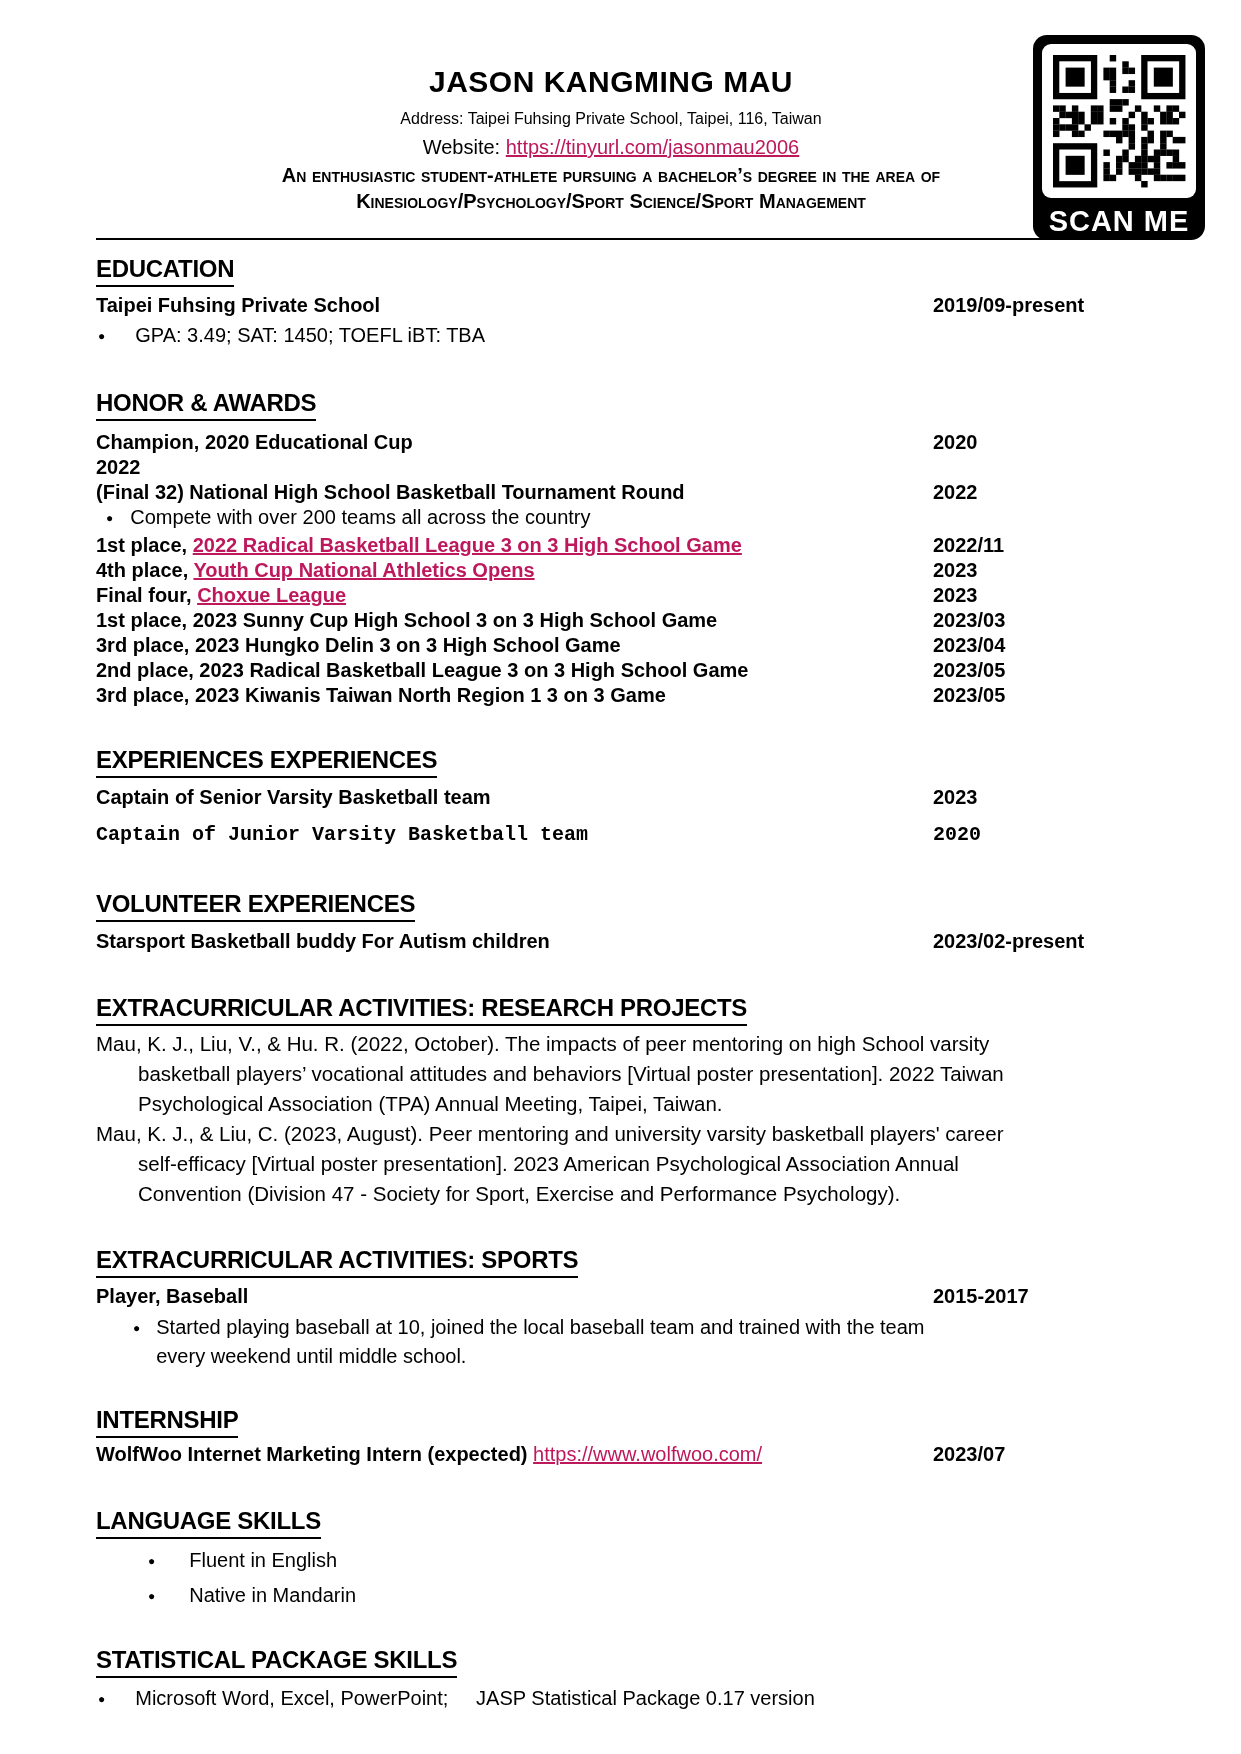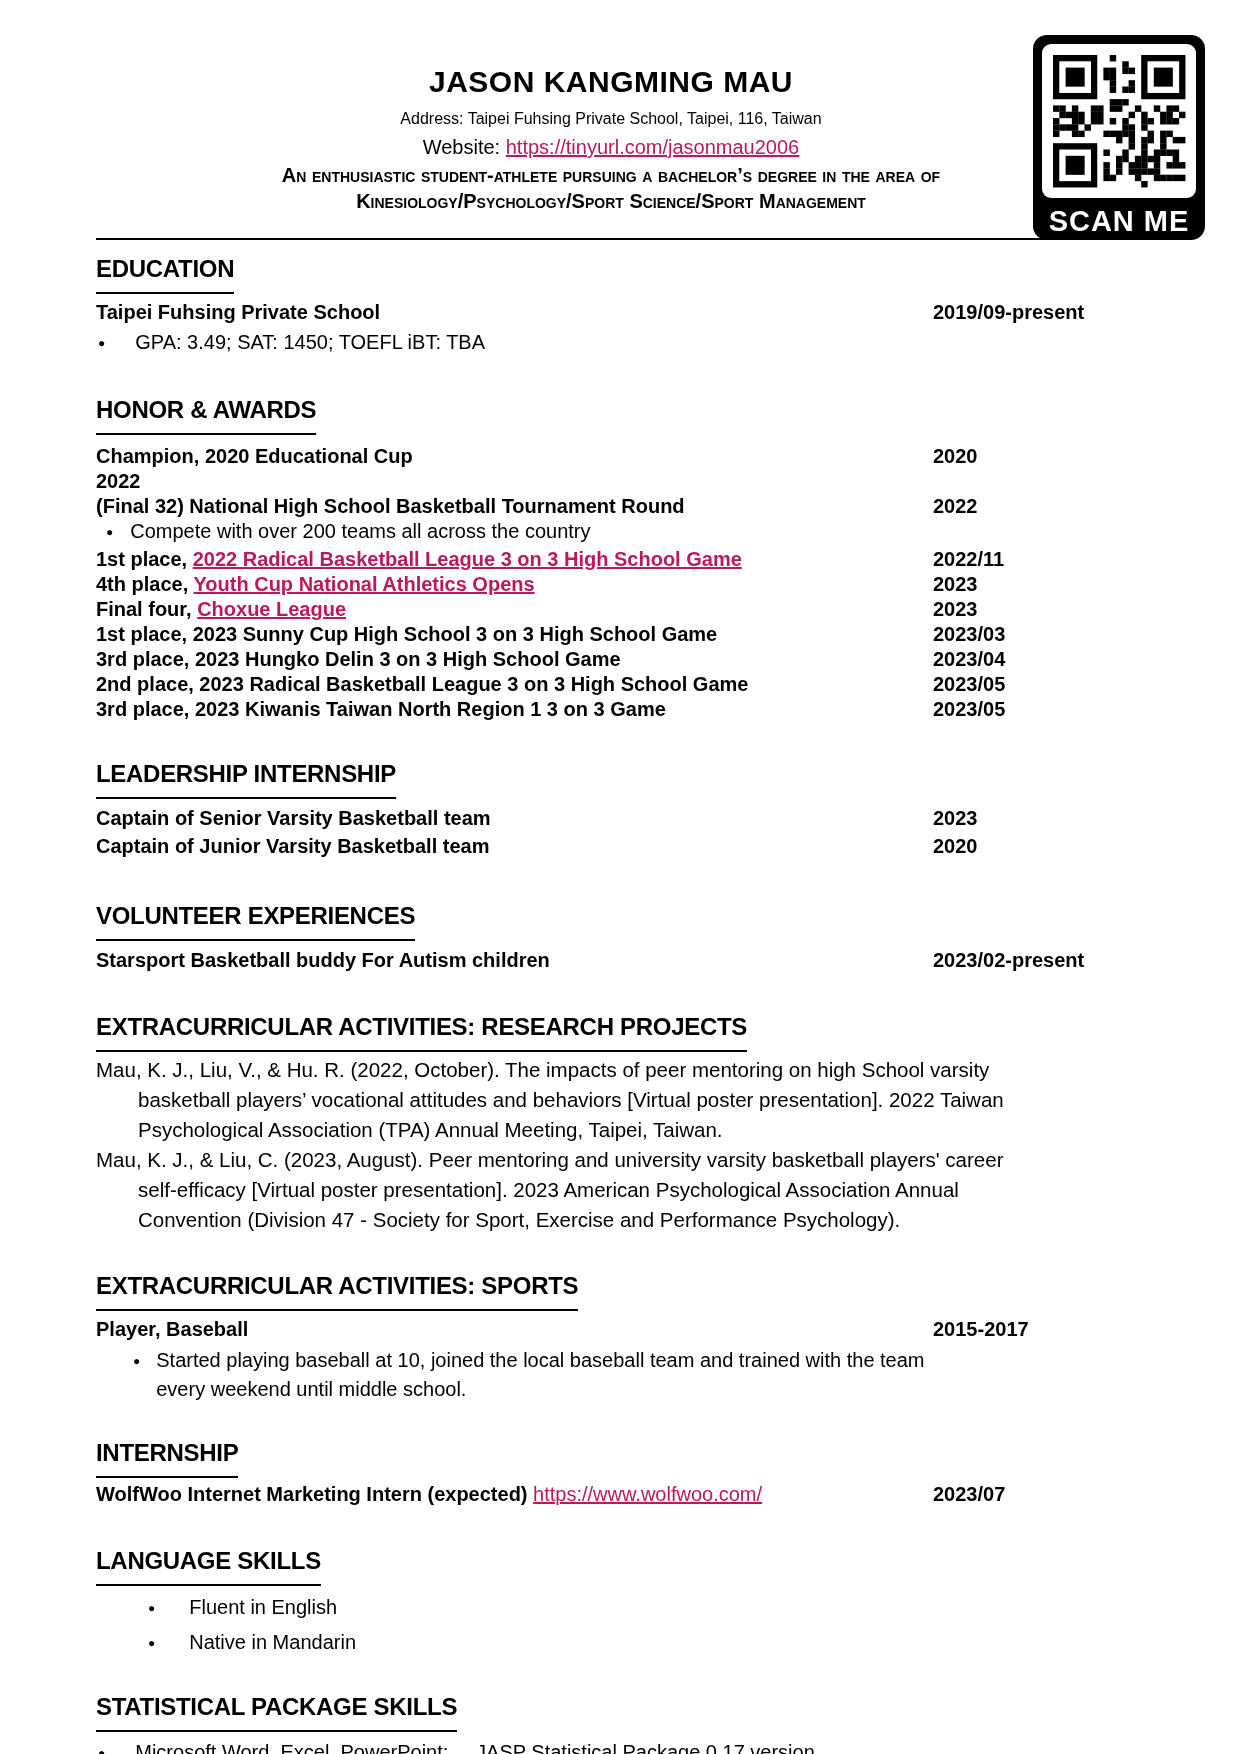--- a/index.html
+++ b/index.html
@@ -18,38 +18,38 @@
   .site { font-size:20px; line-height:29px; }
   .tagline { font-weight:bold; font-variant:small-caps; font-size:20px; line-height:26px; }
   .tagline-wrap { margin-top:0; }
   .rule { border:0; border-top:2.5px solid #000; margin:24px 0 0 0; }
 
   a.link { color:#be185d; text-decoration:underline; cursor:pointer; }
 
   
   .section-title {
     display:inline-block; font-size:24px; font-weight:bold;
-    line-height:26px; padding-bottom:10px; border-bottom:2.5px solid #000;
+    line-height:26px; padding-bottom:3px; border-bottom:2.5px solid #000;
     letter-spacing:-0.3px;
   }
   .sec { margin:0; }
   .sec-education    { margin-top:16px; }
   .sec-honors       { margin-top:39px; }
   .sec-leadership   { margin-top:39px; }
   .sec-volunteer    { margin-top:44px; }
   .sec-research     { margin-top:41px; }
   .sec-sports       { margin-top:38px; }
   .sec-internship   { margin-top:36px; }
   .sec-languages    { margin-top:41px; }
   .sec-stats        { margin-top:35px; }
 
   .row { display:grid; grid-template-columns:837px 1fr; font-size:20px; font-weight:bold; line-height:25px; }
   .row .row-date { font-weight:bold; white-space:nowrap; }
   .mt6 { margin-top:6px; } .mt7 { margin-top:7px; } .mt5 { margin-top:5px; }
-  .mt4 { margin-top:4px; } .mt3 { margin-top:3px; }
+  .mt4 { margin-top:4px; } .mt3 { margin-top:12px;font-family:Liberation Mono, monospace; }
 
   .honor-rows { margin-top:9px; }
   .honor-rows .row { line-height:25px; font-size:20px; }
 
   
   .bullet-line { display:flex; align-items:baseline; font-weight:normal; font-size:20px; line-height:25px; }
   .bullet-glyph { font-size:12px; line-height:inherit; flex:0 0 auto; transform:translateY(-2px); }
   .gpa-bullet        { padding-left:2px; }
   .gpa-bullet  .bullet-glyph { margin-right:30px; }
   .note-bullet       { padding-left:10px; font-size:20px; }
@@ -288,21 +288,21 @@
           <div class="row-date">2023/05</div>
         </div>
         <div class="row">
           <div>3rd place, 2023 Kiwanis Taiwan North Region 1 3 on 3 Game</div>
           <div class="row-date">2023/05</div>
         </div>
       </div>
     </div>
 
     <div class="sec sec-leadership">
-      <div><span class="section-title">LEADERSHIP INTERNSHIP</span></div>
+      <div><span class="section-title">EXPERIENCES EXPERIENCES</span></div>
       <div class="row mt7">
         <div>Captain of Senior Varsity Basketball team</div>
         <div class="row-date">2023</div>
       </div>
       <div class="row mt3">
         <div>Captain of Junior Varsity Basketball team</div>
         <div class="row-date">2020</div>
       </div>
     </div>
 

